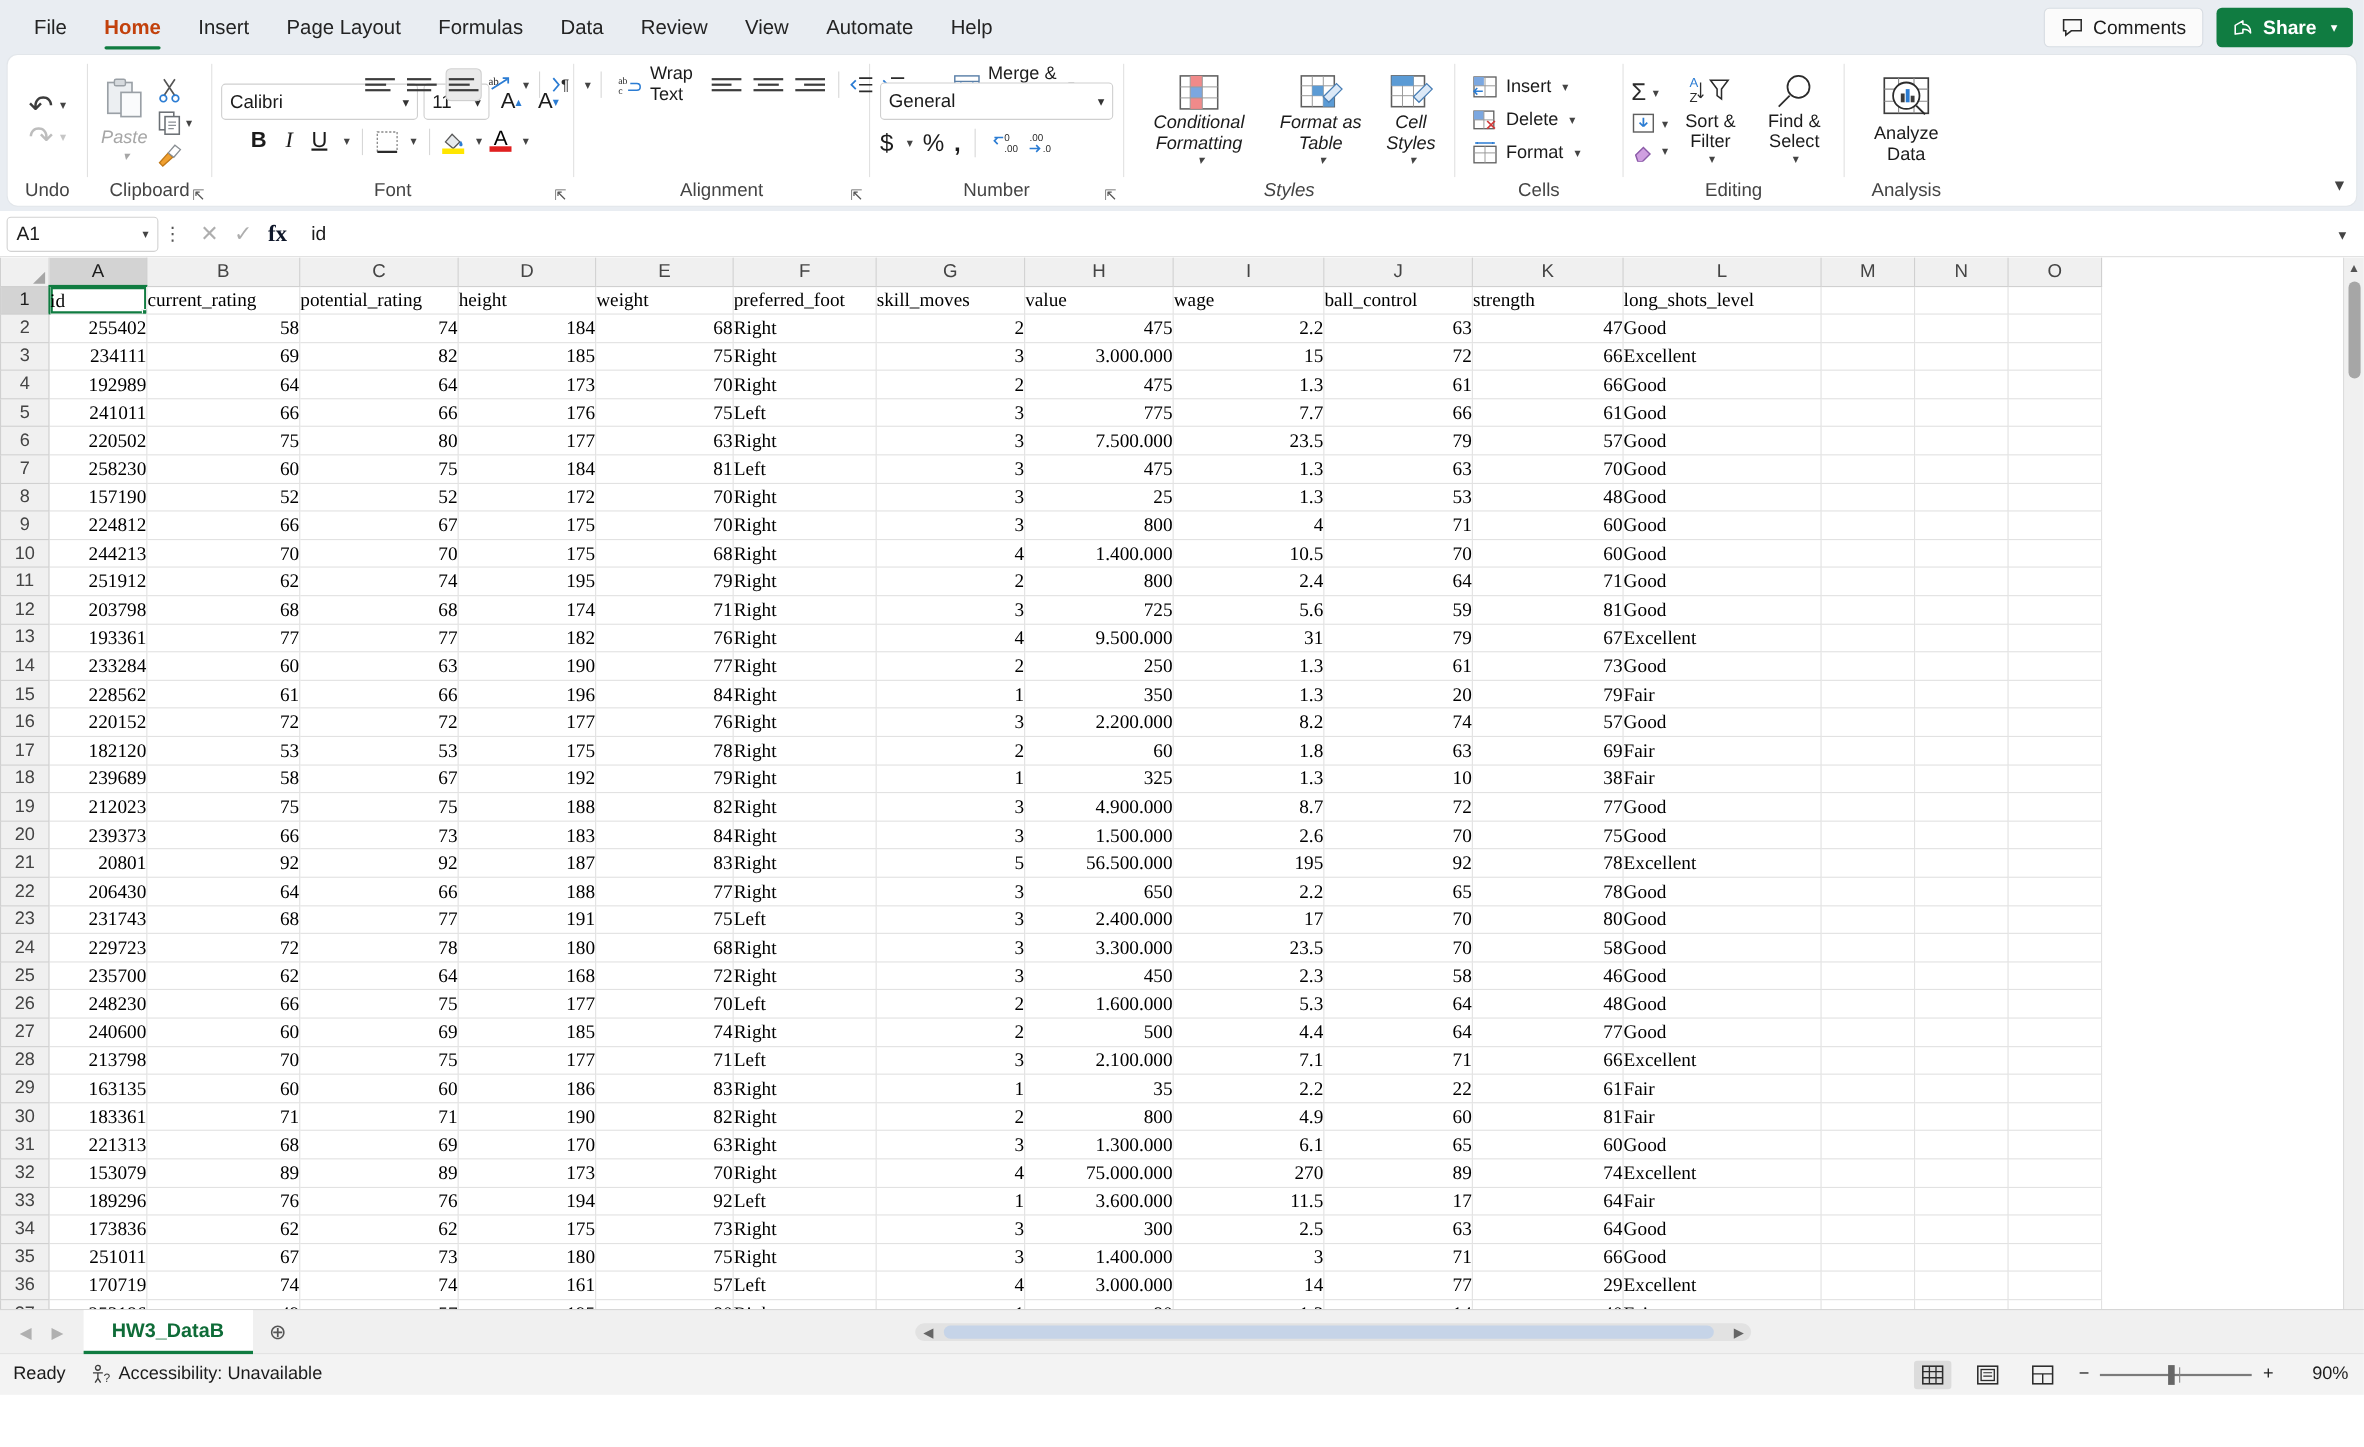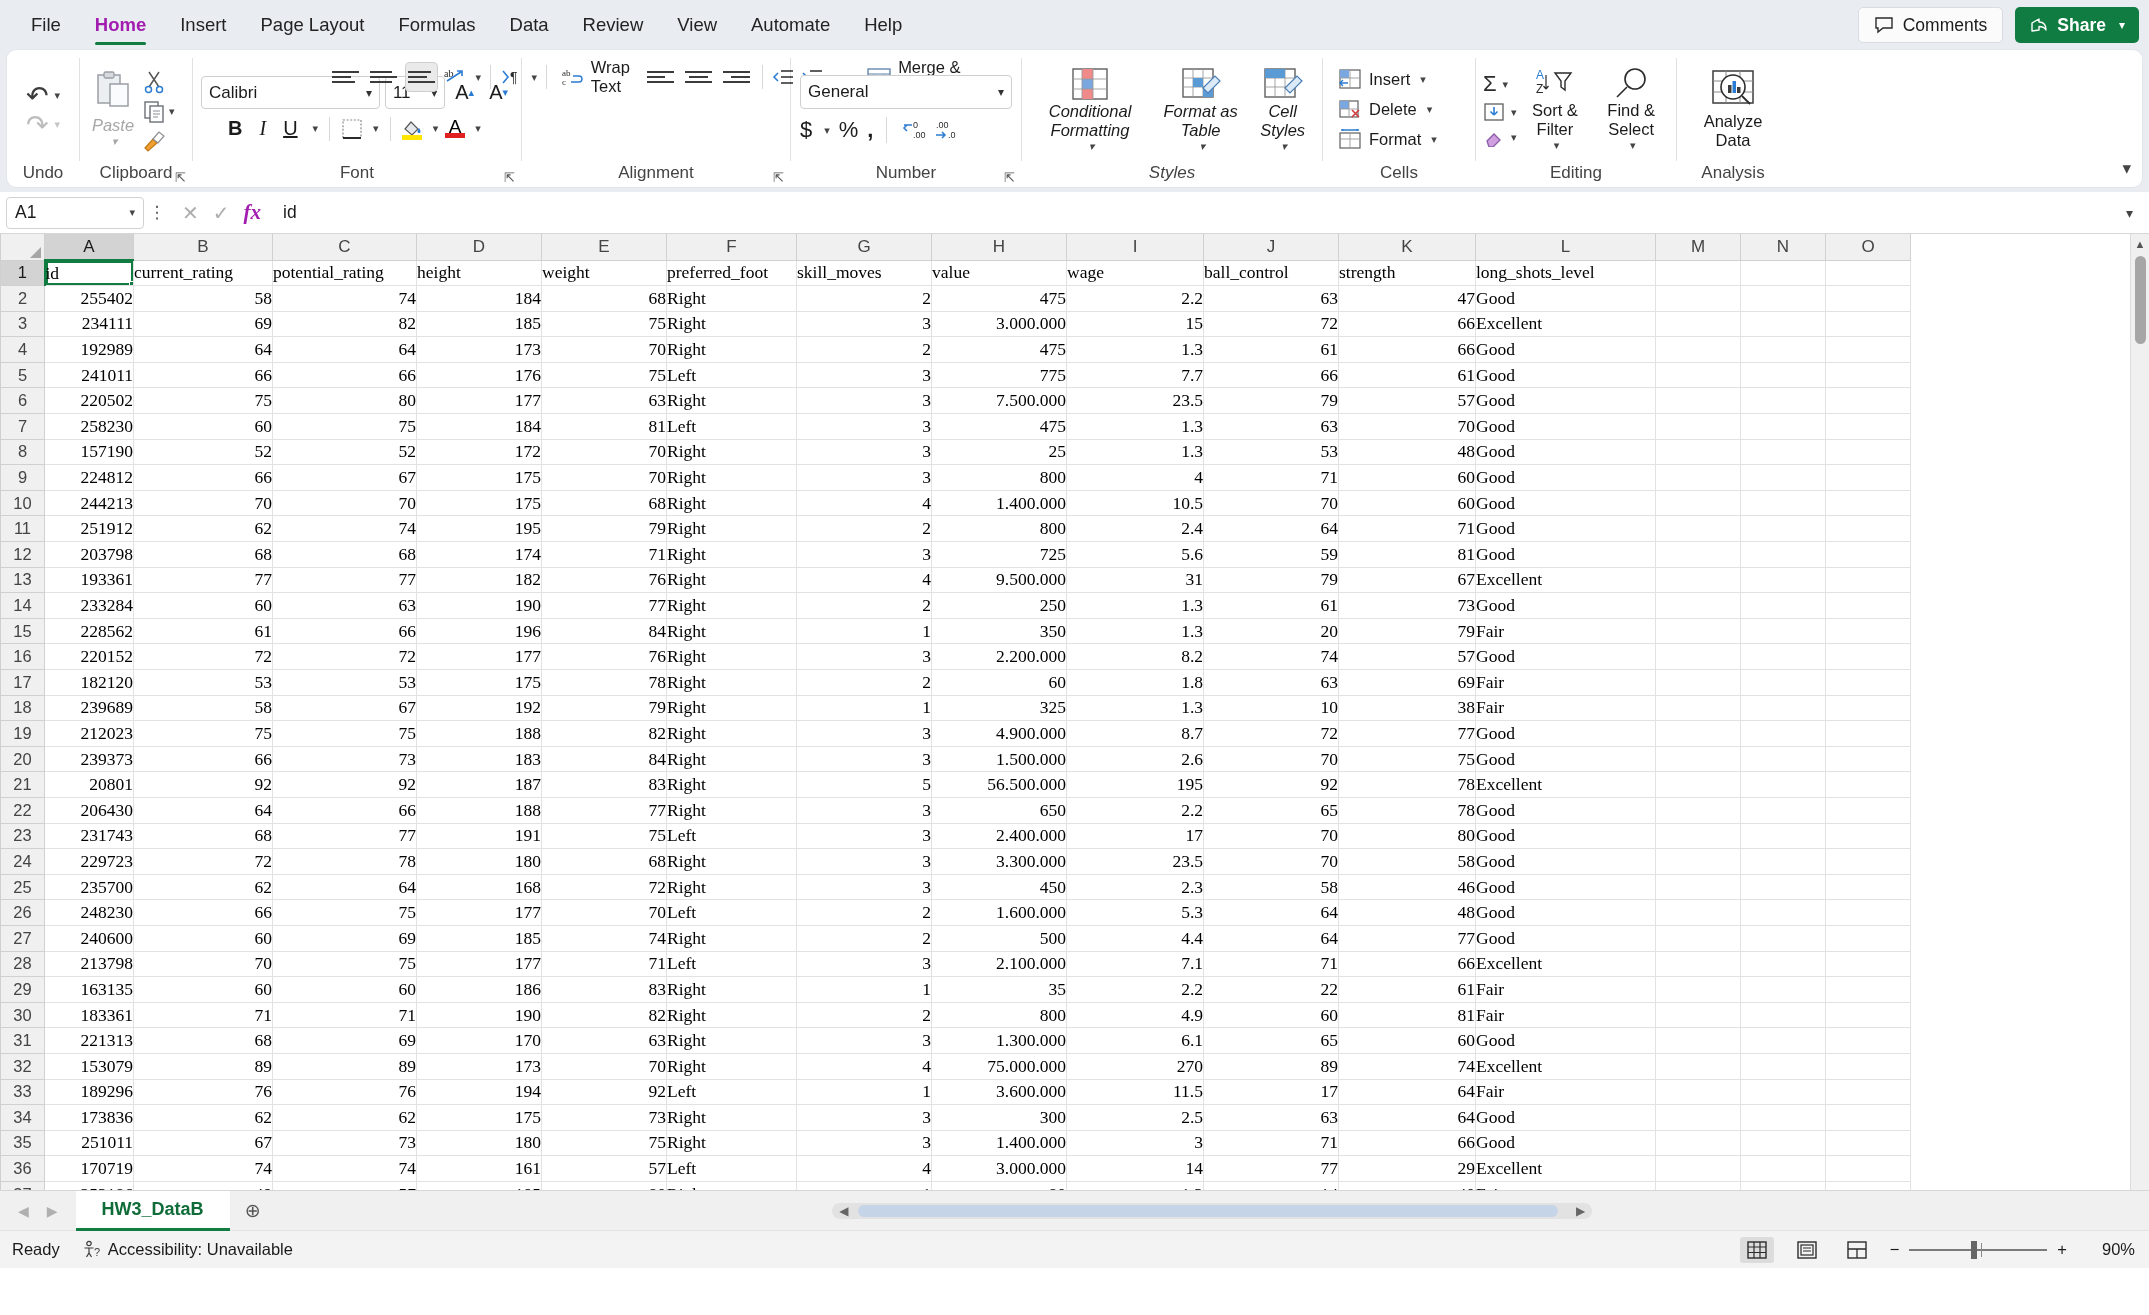--- a/index.html
+++ b/index.html
@@ -15,21 +15,21 @@
     height: 50px; background: #e9edf2;
     display: flex; align-items: center;
     padding: 0 10px 0 14px; position: relative;
   }
   .rtabs { display: flex; align-items: flex-end; height: 50px; }
   .rtab {
     font-size: 18.5px; color: #232323; padding: 0 17px;
     height: 50px; line-height: 50px; position: relative; white-space: nowrap;
     cursor: default;
   }
-  .rtab.active { font-weight: bold; color: #a21caf; }
+  .rtab.active { font-weight: bold; color: #c2410c; }
   .rtab.active::after {
     content: ""; position: absolute; left: 17px; right: 17px; bottom: 5px;
     height: 3.5px; background: #107c41; border-radius: 2px;
   }
   .tb-right { margin-left: auto; display: flex; align-items: center; gap: 12px; }
   .btn-comments {
     display: flex; align-items: center; gap: 9px;
     background: #fbfbfb; border: 1px solid #d8dde3; border-radius: 5px;
     height: 36px; padding: 0 15px; font-size: 17.5px; color: #1b1b1b;
   }
@@ -139,21 +139,21 @@
     padding: 0 8px 0 6px; background: #fff; border-bottom: 1px solid #d6d6d6;
   }
   .namebox {
     width: 138px; height: 32px; border: 1px solid #d2d2d2; border-radius: 4px;
     display: flex; align-items: center; justify-content: space-between;
     padding: 0 8px; font-size: 17.5px; color: #1b1b1b; background: #fff;
   }
   .fdots { width: 26px; text-align: center; color: #555; font-size: 17px; letter-spacing: 0; }
   .fbtns { display: flex; align-items: center; gap: 14px; padding: 0 12px; }
   .fbtn { font-size: 20px; color: #aeaeae; }
-  .fx { font-style: italic; font-weight: bold; font-family: "Liberation Serif", serif; color: #a21caf; font-size: 21px; }
+  .fx { font-weight: bold; font-family: "Liberation Serif", serif; color: #0f172a; font-size: 21px; }
   .finput {
     flex: 1; height: 32px; display: flex; align-items: center; padding-left: 10px;
     font-size: 17.5px; color: #1b1b1b;
   }
   .fchev { font-size: 14px; color: #444; padding: 0 8px; }
 
   
   .gridarea { position: relative; background: #fff; height: 956px; overflow: hidden; }
   table.sheet { border-collapse: collapse; table-layout: fixed; }
   table.sheet td, table.sheet th { padding: 0; margin: 0; }

